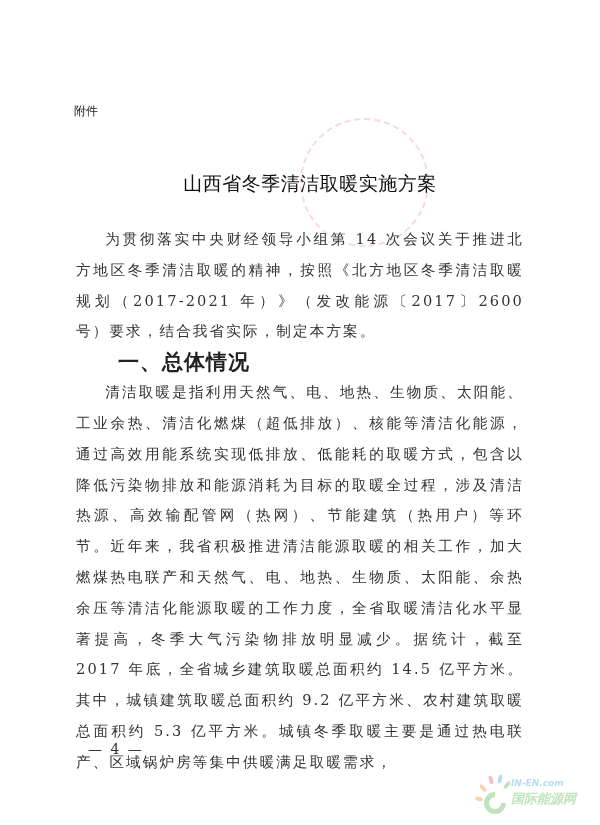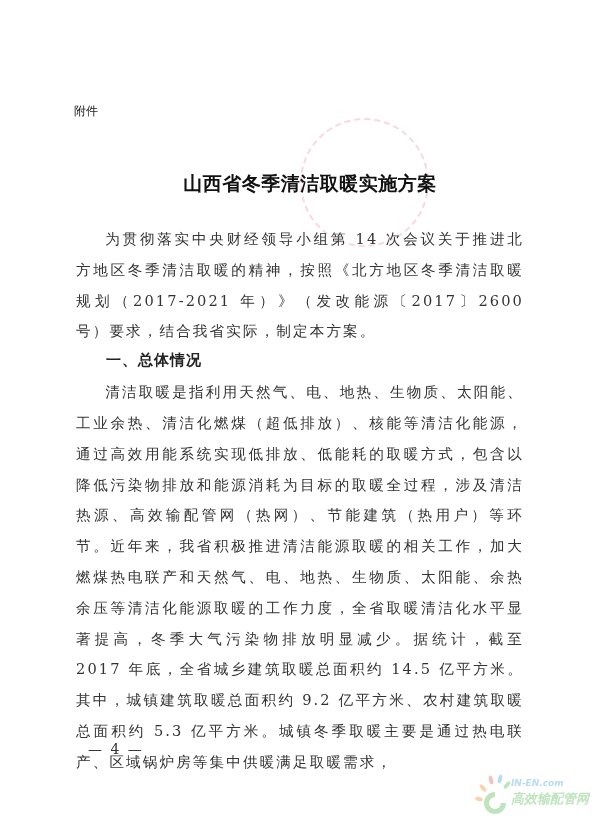--- a/index.html
+++ b/index.html
@@ -13,43 +13,43 @@
     }
     .page { position: absolute; inset: 0; }
     .attach {
       position: absolute; left: 74px; top: 103px;
       font-family: "DejaVu Sans", "Liberation Sans", sans-serif;
       font-size: 12px; color: #222;
     }
     .title {
       position: absolute; left: 0; right: 0; top: 171px;
       text-align: center;
-      font-size: 19px; font-weight: bold; color: #111;
+      font-size: 19px; font-weight: normal; color: #111;
       letter-spacing: 0.5px;
       padding-left: 20px;
     }
     .stamp {
       position: absolute; left: 300px; top: 118px;
       width: 125px; height: 125px;
       border-radius: 50%;
       border: 2px dashed rgba(220, 80, 110, 0.22);
       pointer-events: none;
     }
     .body {
       position: absolute; left: 76px; top: 224px; width: 448px;
       font-size: 14.6px; line-height: 30.8px;
       letter-spacing: 2.1px;
       text-align: justify;
       color: #333;
     }
     .body p { margin: 0; text-indent: 2em; }
     .body h2 {
-      margin: 0; font-size: 15px; font-weight: bold;
+      margin: 0; font-size: 21px; font-weight: bold;
       text-indent: 2em;
-      font-family: Liberation Mono, monospace;
+      font-family: Liberation Serif, serif;
       color: #222; letter-spacing: 1px;
       line-height: 30px;
     }
     .pagenum {
       position: absolute; left: 88px; top: 741px;
       font-size: 14px; color: #333; letter-spacing: 2px;
     }
     .watermark {
       position: absolute; left: 475px; top: 770px;
       width: 120px; height: 50px;
@@ -89,15 +89,15 @@
   <div class="watermark">
     <svg width="40" height="46" viewBox="0 0 40 46" style="position:absolute;left:0;top:0">
       <path d="M20 22 a11 11 0 1 0 11 11 h-5 a6 6 0 1 1 -6 -6 z" fill="#8bcf88"></path>
       <ellipse cx="8" cy="18" rx="2" ry="4.5" fill="#f4b06a" transform="rotate(-40 8 18)"></ellipse>
       <ellipse cx="16" cy="10" rx="2" ry="4.5" fill="#ef8a8a" transform="rotate(-15 16 10)"></ellipse>
       <ellipse cx="25" cy="9" rx="2" ry="4.5" fill="#7ac0e8" transform="rotate(15 25 9)"></ellipse>
       <ellipse cx="32" cy="15" rx="2" ry="4.5" fill="#8bcf88" transform="rotate(40 32 15)"></ellipse>
       <ellipse cx="4" cy="29" rx="2" ry="4" fill="#f4b06a" transform="rotate(-75 4 29)"></ellipse>
     </svg>
     <div class="wm-text1">IN-EN.com</div>
-    <div class="wm-text2">高效输配管网</div>
+    <div class="wm-text2">国际能源网</div>
   </div>
 </div>
 
 </body></html>

